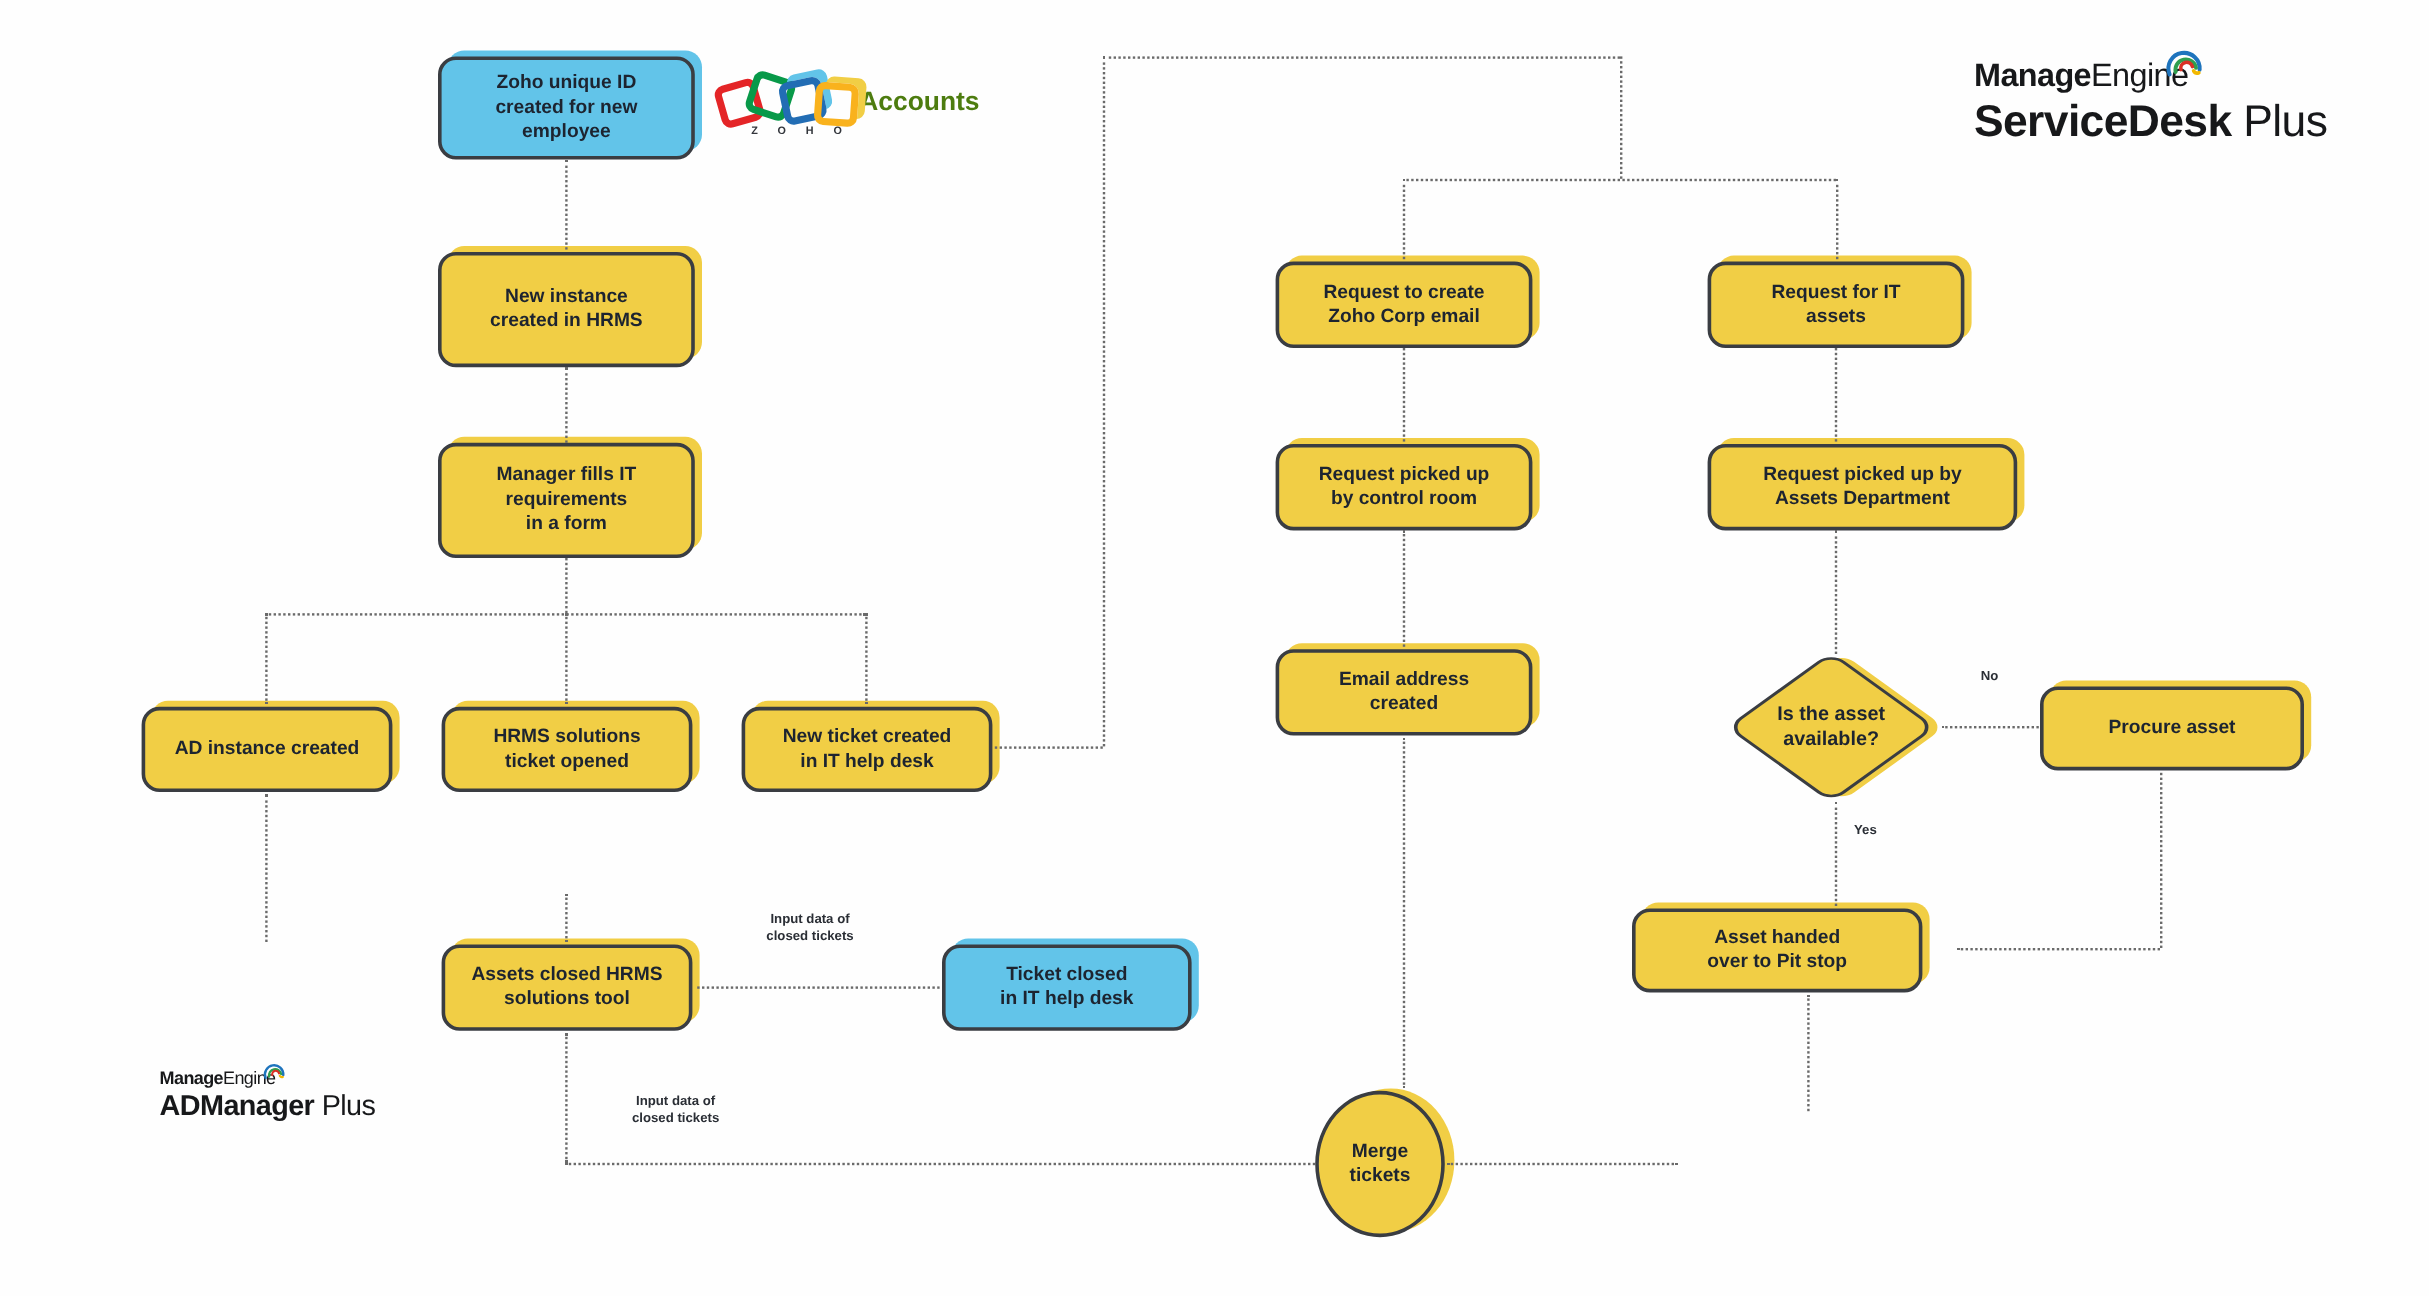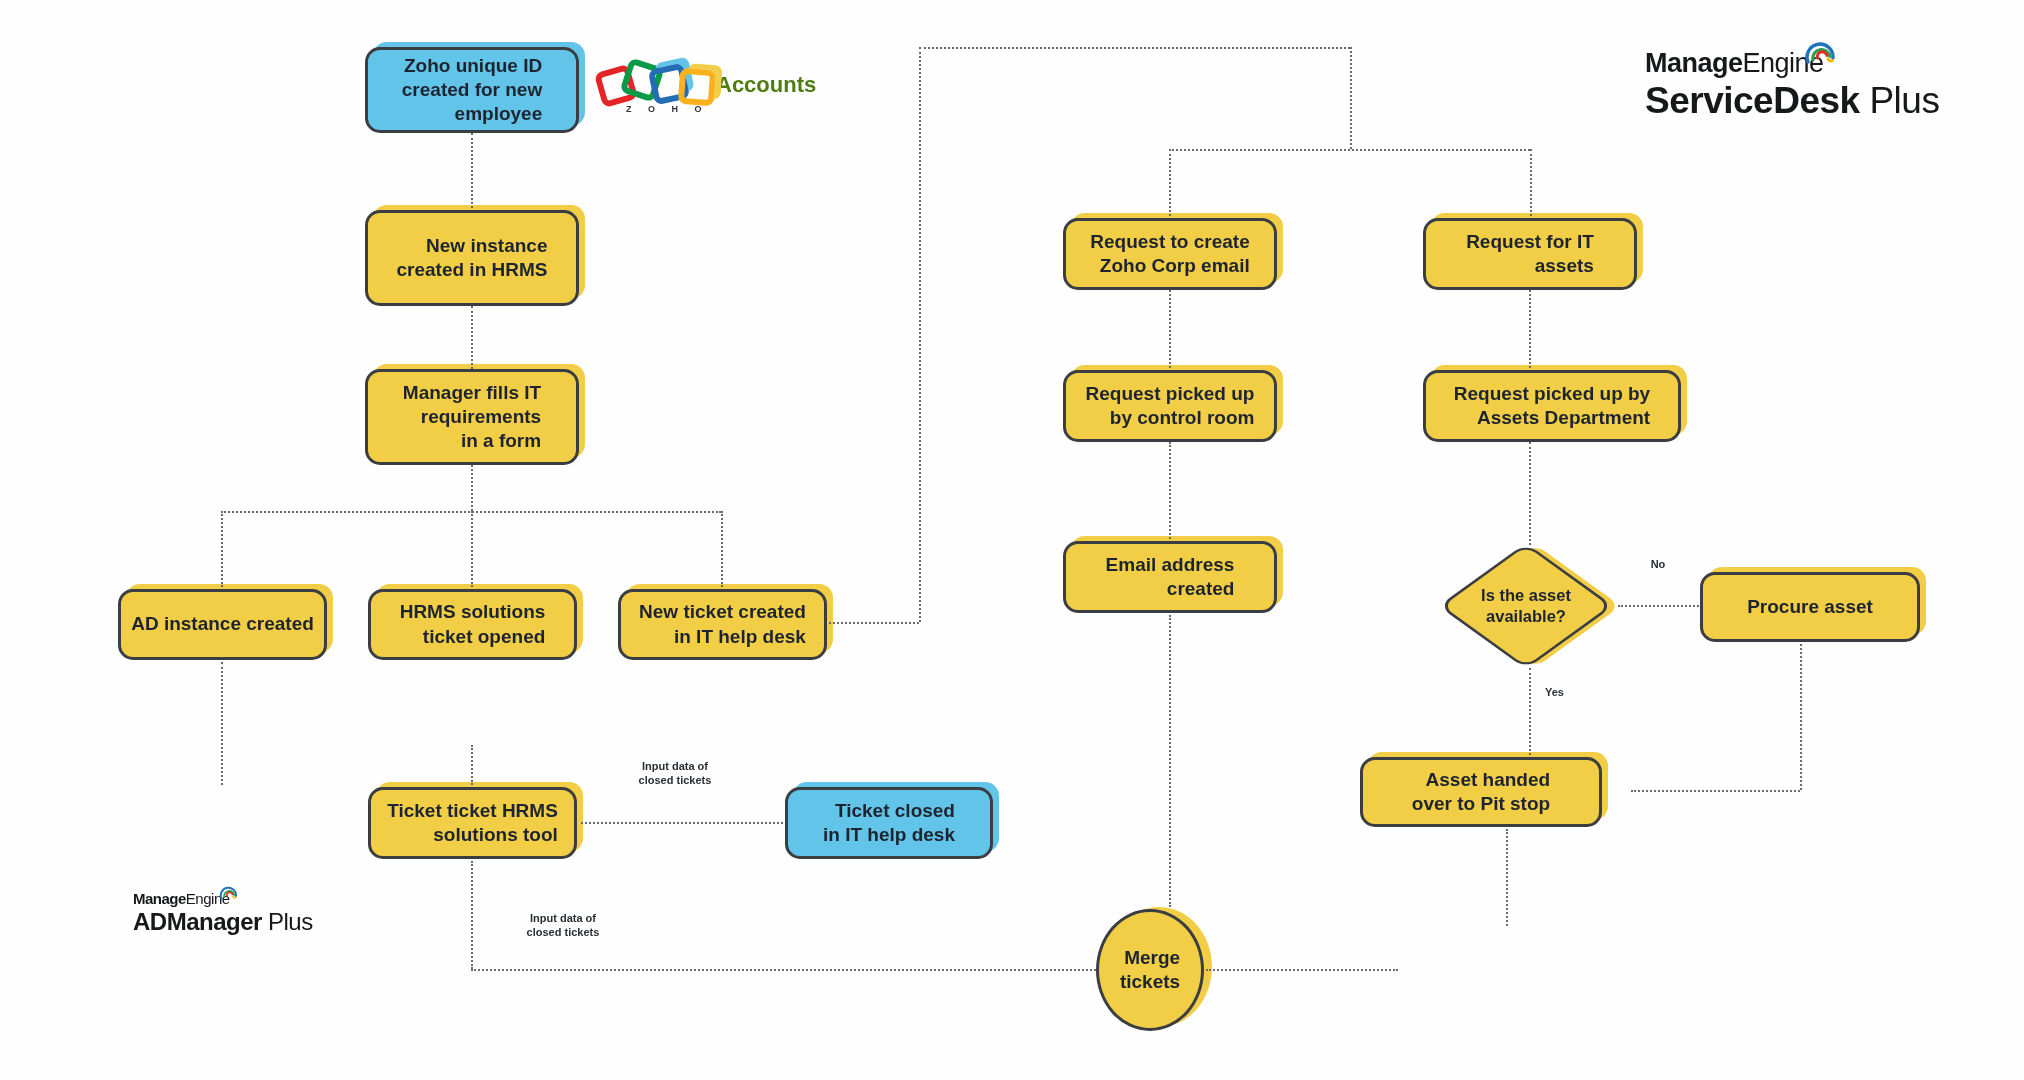--- a/index.html
+++ b/index.html
@@ -3,22 +3,22 @@
 <meta charset="utf-8">
 <style>
   html,body{margin:0;padding:0;background:#ffffff;}
   #canvas{
     position:relative;width:2024px;height:1080px;background:#fefefe;overflow:hidden;
     font-family:"Liberation Sans",sans-serif;
   }
   
   .node{
     position:absolute;display:flex;align-items:center;justify-content:center;
-    border:3px solid #3a3d42;border-radius:15px;text-align:right;
-    color:#1d2430;font-weight:700;font-size:19px;line-height:1.28;
+    border:3px solid #3a3d42;border-radius:15px;text-align:center;
+    color:#1d2430;font-weight:700;font-size:16px;line-height:1.28;
     box-sizing:border-box;padding:16px 10px;
   }
   .node span{white-space:pre-line;}
   .yellow{background:#F1CE45;box-shadow:7px -6px 0 -1px #F1CE45;}
   .blue{background:#62C4E9;box-shadow:7px -6px 0 -1px #62C4E9;}
   .circle{border-radius:50%;box-shadow:9px -3px 0 -1px #F1CE45;}
   .diamond{
     position:absolute;background:#F1CE45;border:3px solid #3a3d42;border-radius:16px;
     box-sizing:border-box;box-shadow:6px -6px 0 -1px #F1CE45;
   }
@@ -82,21 +82,21 @@
   <div class="node yellow" style="left:368px;top:589px;width:209px;height:71px;">
       <span>HRMS solutions
 ticket opened</span>
     </div>
   <div class="node yellow" style="left:618px;top:589px;width:209px;height:71px;">
       <span>New ticket created
 in IT help desk</span>
     </div>
 
   <div class="node yellow" style="left:368px;top:787px;width:209px;height:72px;">
-      <span>Ticket ticket HRMS
+      <span>Assets closed HRMS
 solutions tool</span>
     </div>
   <div class="node blue" style="left:785px;top:787px;width:208px;height:72px;">
       <span>Ticket closed
 in IT help desk</span>
     </div>
 
   <div class="node yellow" style="left:1063px;top:218px;width:214px;height:72px;">
       <span>Request to create
 Zoho Corp email</span>

